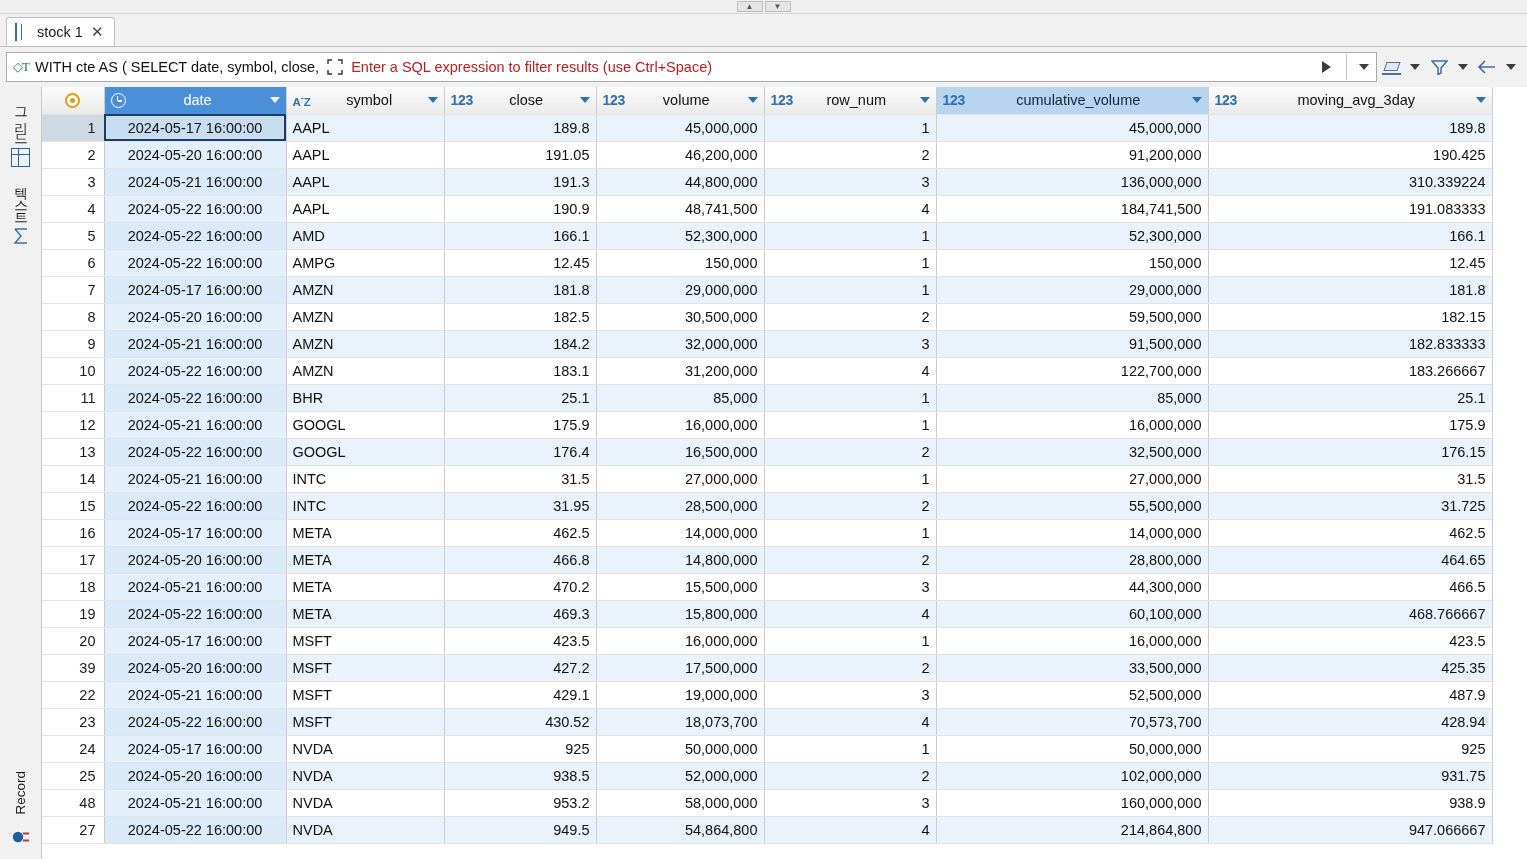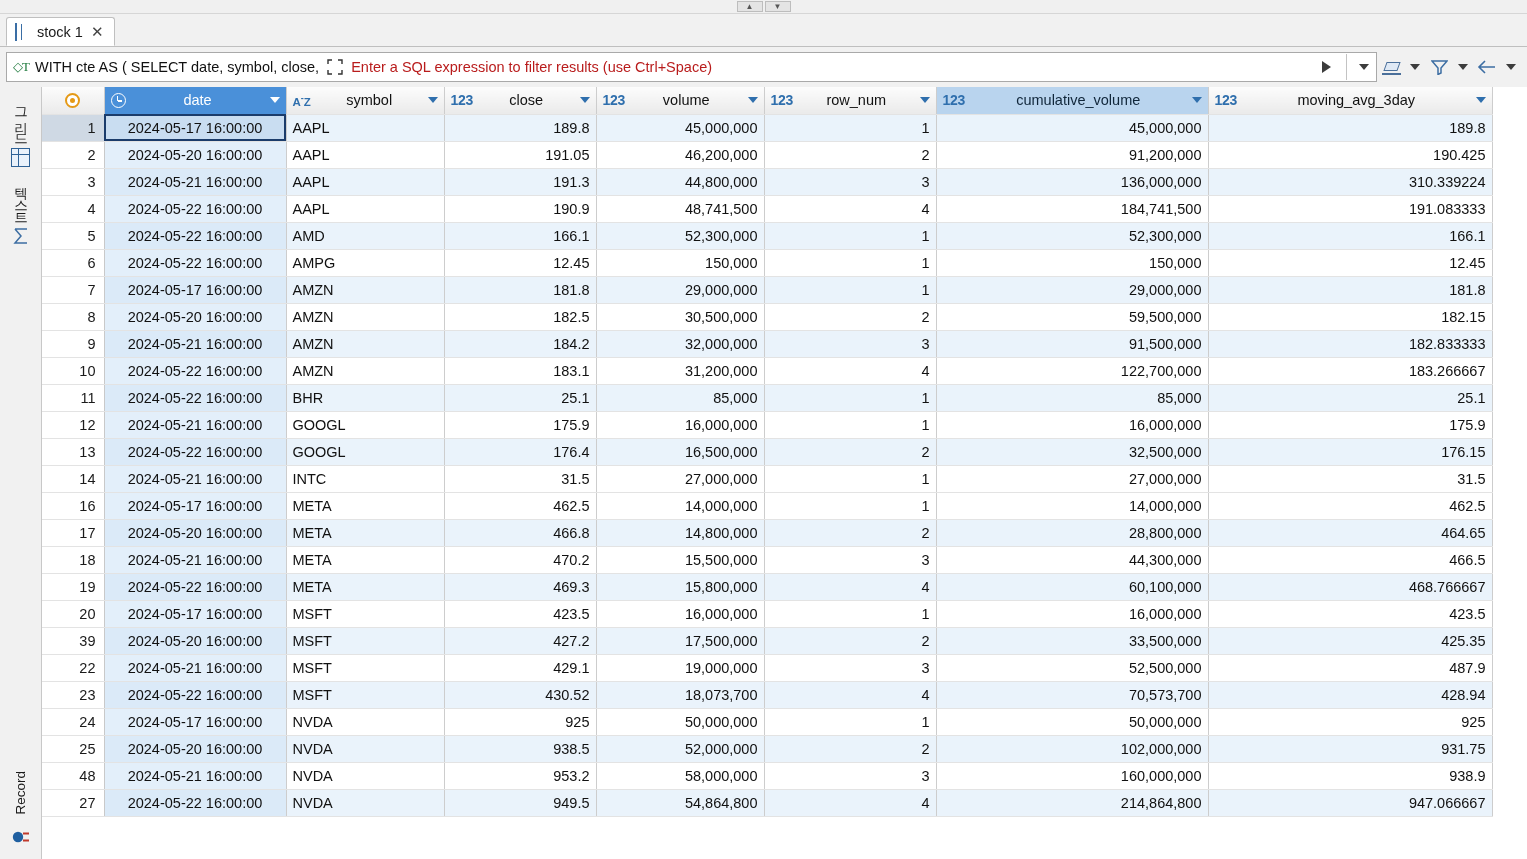--- a/index.html
+++ b/index.html
@@ -691,20 +691,30 @@
             <tr class="even">
               <td class="rownum">14</td>
               <td class="date sel-colcell">2024-05-21 16:00:00</td>
               <td class="">INTC</td>
               <td class="num">31.5</td>
               <td class="num">27,000,000</td>
               <td class="num">1</td>
               <td class="num">27,000,000</td>
               <td class="num">31.5</td>
             </tr>
+            <tr class="odd">
+              <td class="rownum">15</td>
+              <td class="date sel-colcell">2024-05-22 16:00:00</td>
+              <td class="">INTC</td>
+              <td class="num">31.95</td>
+              <td class="num">28,500,000</td>
+              <td class="num">2</td>
+              <td class="num">55,500,000</td>
+              <td class="num">31.725</td>
+            </tr>
             <tr class="even">
               <td class="rownum">16</td>
               <td class="date sel-colcell">2024-05-17 16:00:00</td>
               <td class="">META</td>
               <td class="num">462.5</td>
               <td class="num">14,000,000</td>
               <td class="num">1</td>
               <td class="num">14,000,000</td>
               <td class="num">462.5</td>
             </tr>

